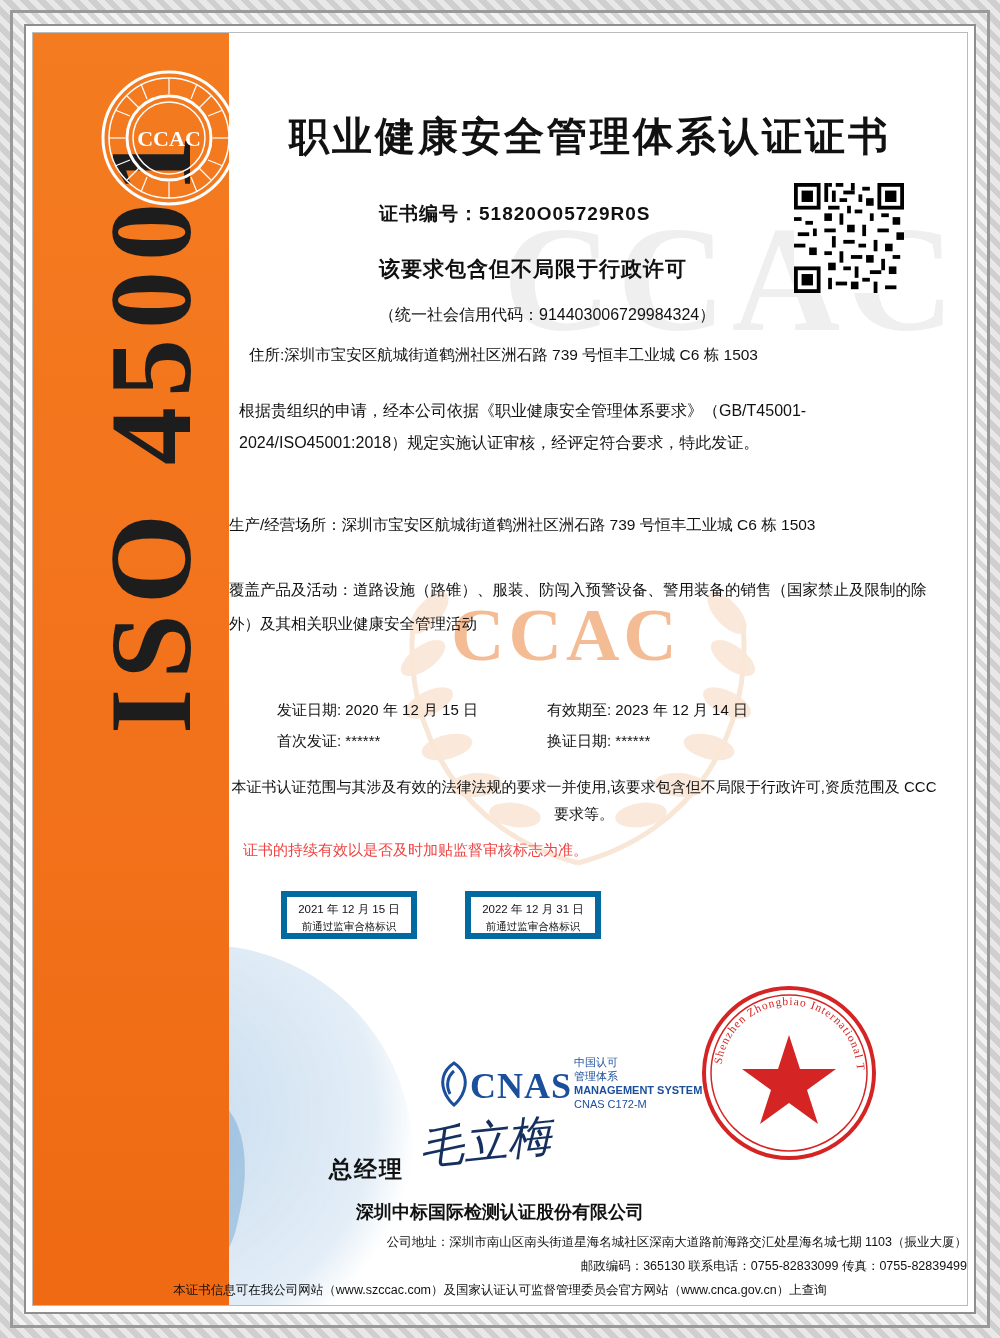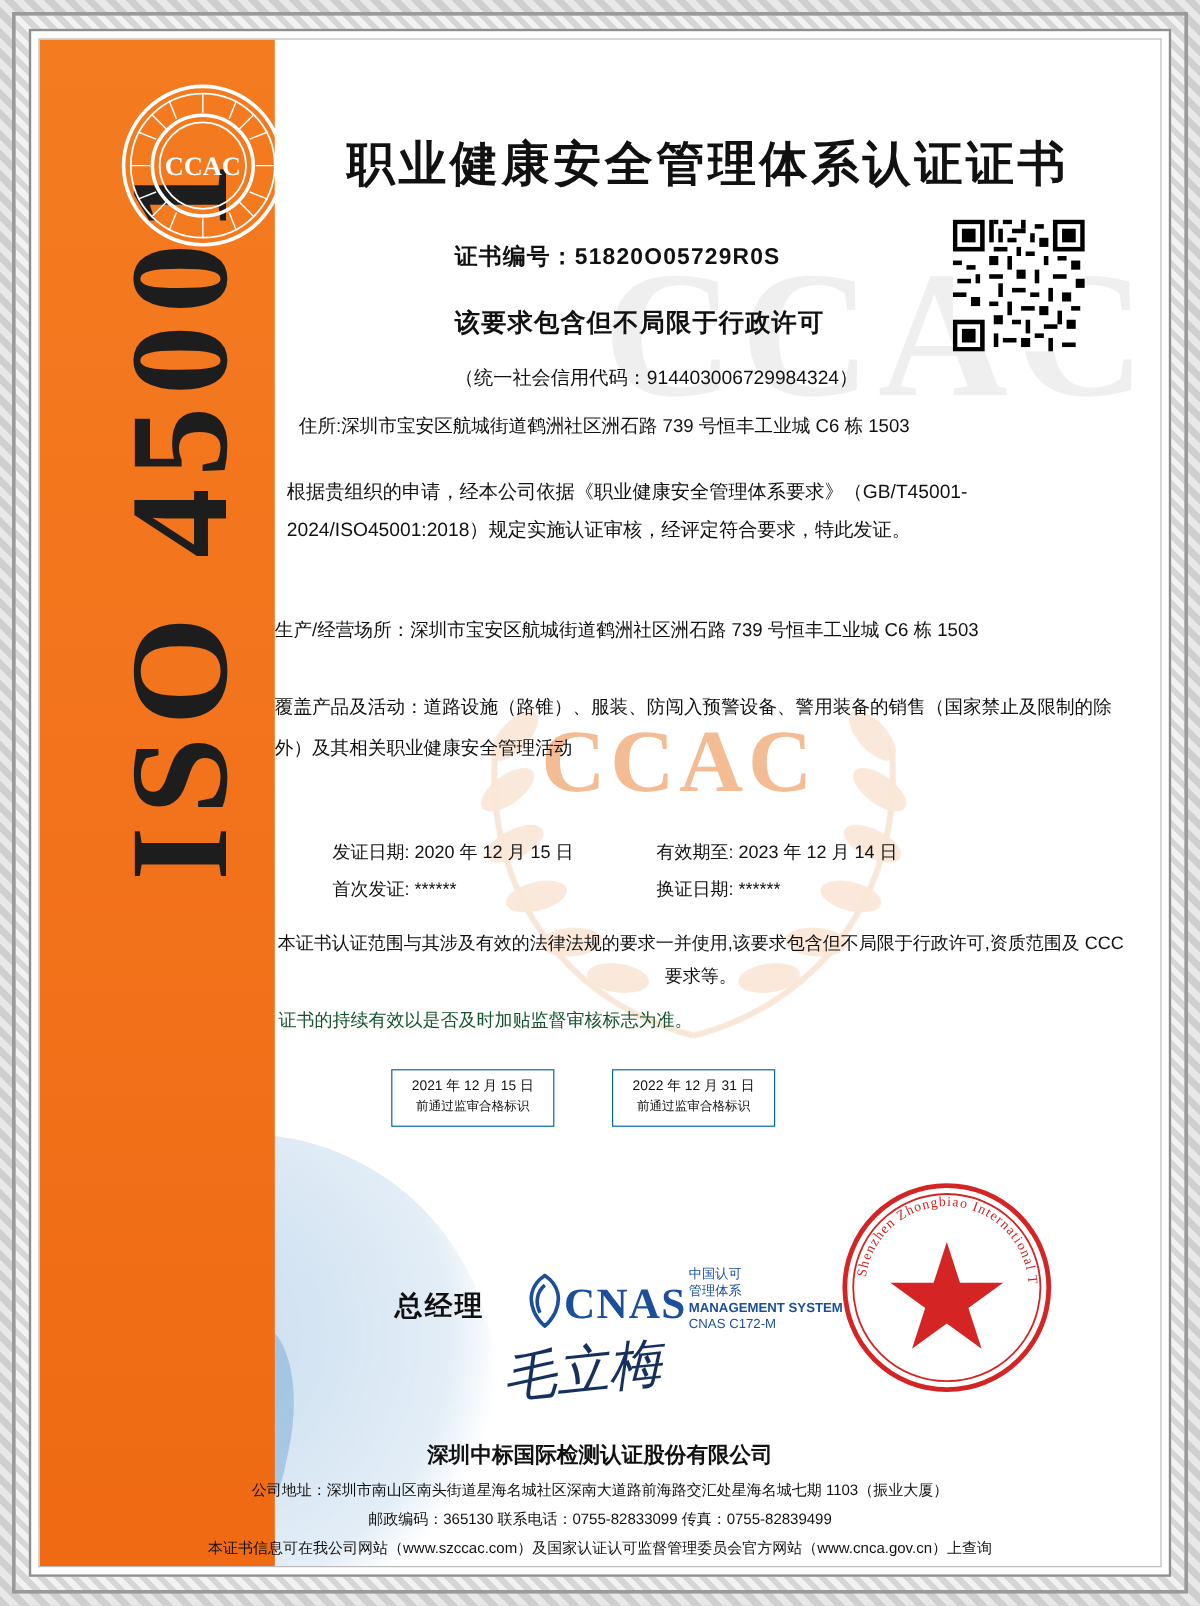--- a/index.html
+++ b/index.html
@@ -130,52 +130,52 @@
   .dates{
     position:absolute;left:10px;top:668px;width:700px;
     font-size:15px;color:#111;
   }
   .dates .row{display:flex;margin-bottom:12px;}
   .dates .c1{width:270px;margin-left:38px;}
   .notes{
     position:absolute;left:-5px;top:740px;width:720px;
     font-size:15px;line-height:27px;color:#111;text-align:center;
   }
-  .note2{position:absolute;left:3px;top:808px;font-size:15px;color:#14532d;}
+  .note2{position:absolute;left:14px;top:808px;font-size:15px;color:#ef4444;}
   .stamp-box{
-    position:absolute;border:1px solid #0369a1;background:rgba(255,255,255,.6);
-    width:136px;height:48px;text-align:center;padding-top:5px;box-sizing:border-box;margin-left:45px;
+    position:absolute;border:6px solid #0369a1;background:rgba(255,255,255,.6);
+    width:136px;height:48px;text-align:center;padding-top:5px;box-sizing:border-box;
   }
   .stamp-box .l1{font-size:11.5px;color:#111;}
   .stamp-box .l2{font-size:10.5px;color:#111;margin-top:3px;}
   .cnas{
     position:absolute;left:215px;top:1020px;width:260px;height:70px;
   }
   .cnas .mark{
     font-family:"Liberation Serif","DejaVu Serif",serif;
     font-size:36px;font-weight:700;color:#1b4f9c;letter-spacing:1px;
   }
   .cnas .txt{position:absolute;left:130px;top:2px;font-size:11px;color:#1b4f9c;line-height:14px;}
   .redseal{
     position:absolute;left:470px;top:950px;width:180px;height:180px;
   }
   .gm{
-    position:absolute;left:100px;top:1040px;font-size:23px;font-weight:700;color:#111;letter-spacing:2px;
+    position:absolute;left:100px;top:1121px;font-size:23px;font-weight:700;color:#111;letter-spacing:2px;
   }
   .sign{
     position:absolute;left:190px;top:1080px;
     font-family:"Liberation Serif","DejaVu Serif",serif;
     font-size:44px;color:#15305e;font-style:italic;
     transform:rotate(-6deg);
   }
   .footer{
     position:absolute;left:-196px;right:0;bottom:6px;text-align:center;margin-top:35px;
   }
   .footer .f-org{font-size:18px;font-weight:700;color:#111;margin-bottom:10px;}
-  .footer .f-line{font-size:12.5px;color:#111;margin-bottom:7px;}
+  .footer .f-line{font-size:12.5px;color:#111;margin-bottom:7px;text-align:right;}
   .footer .f-last{font-size:12.5px;color:#111;}
 </style>
 </head>
 <body>
 
 <div id="cert">
   <div class="frame-outer"></div>
   <div class="frame-mid"></div>
   <div class="frame-in">
 

